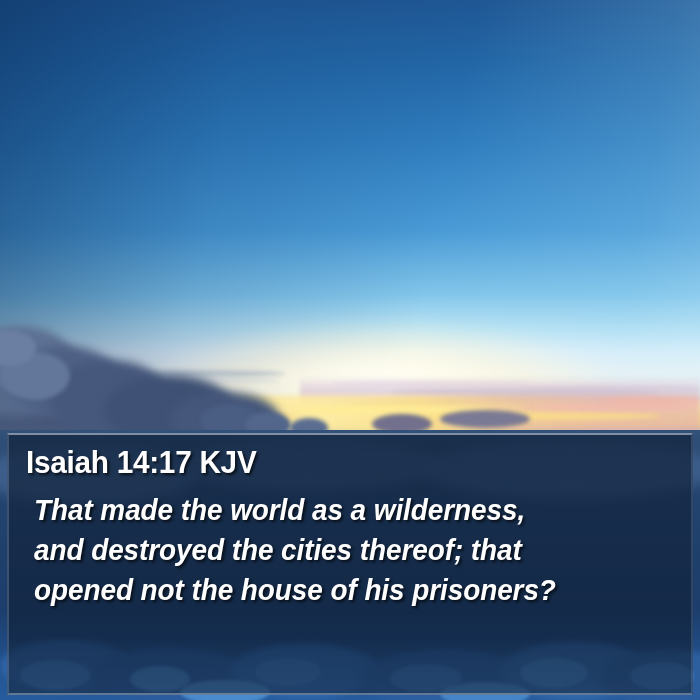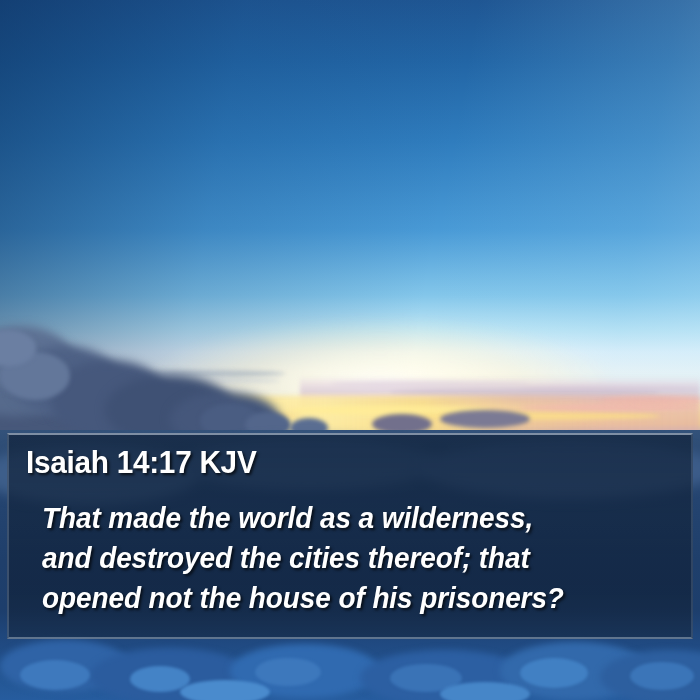--- a/index.html
+++ b/index.html
@@ -142,21 +142,21 @@
   }
   .puff-soft { filter: blur(6px); }
   .puff-sharp { filter: blur(1.4px); }
 
   
   .verse-panel {
     position: absolute;
     left: 7px;
     top: 433px;
     width: 686px;
-    height: 206px;
+    height: 262px;
     background: linear-gradient(to bottom,
       rgba(16,34,58,0.72) 0%,
       rgba(16,33,56,0.66) 40%,
       rgba(14,30,52,0.64) 78%,
       rgba(20,38,62,0.60) 100%);
     border-top: 2px solid rgba(205,216,230,0.55);
     border-left: 2px solid rgba(150,170,195,0.30);
     border-right: 2px solid rgba(150,170,195,0.22);
     border-bottom: 2px solid rgba(190,205,222,0.45);
     box-sizing: border-box;
@@ -168,21 +168,21 @@
     color: #ffffff;
     letter-spacing: -0.3px;
     line-height: 1.18;
     text-shadow: 2px 2px 3px rgba(0,0,0,0.72);
     white-space: nowrap;
     transform: scaleX(0.93);
     transform-origin: left center;
     margin: 0 0 3px 0;
   }
   .verse-body {
-    margin: 16px;
+    margin: 8px;
   }
   .verse-line {
     font-size: 29px;
     font-weight: bold;
     font-style: italic;
     color: #ffffff;
     line-height: 40px;
     letter-spacing: -0.1px;
     text-shadow: 2px 2px 3px rgba(0,0,0,0.70);
     white-space: nowrap;

